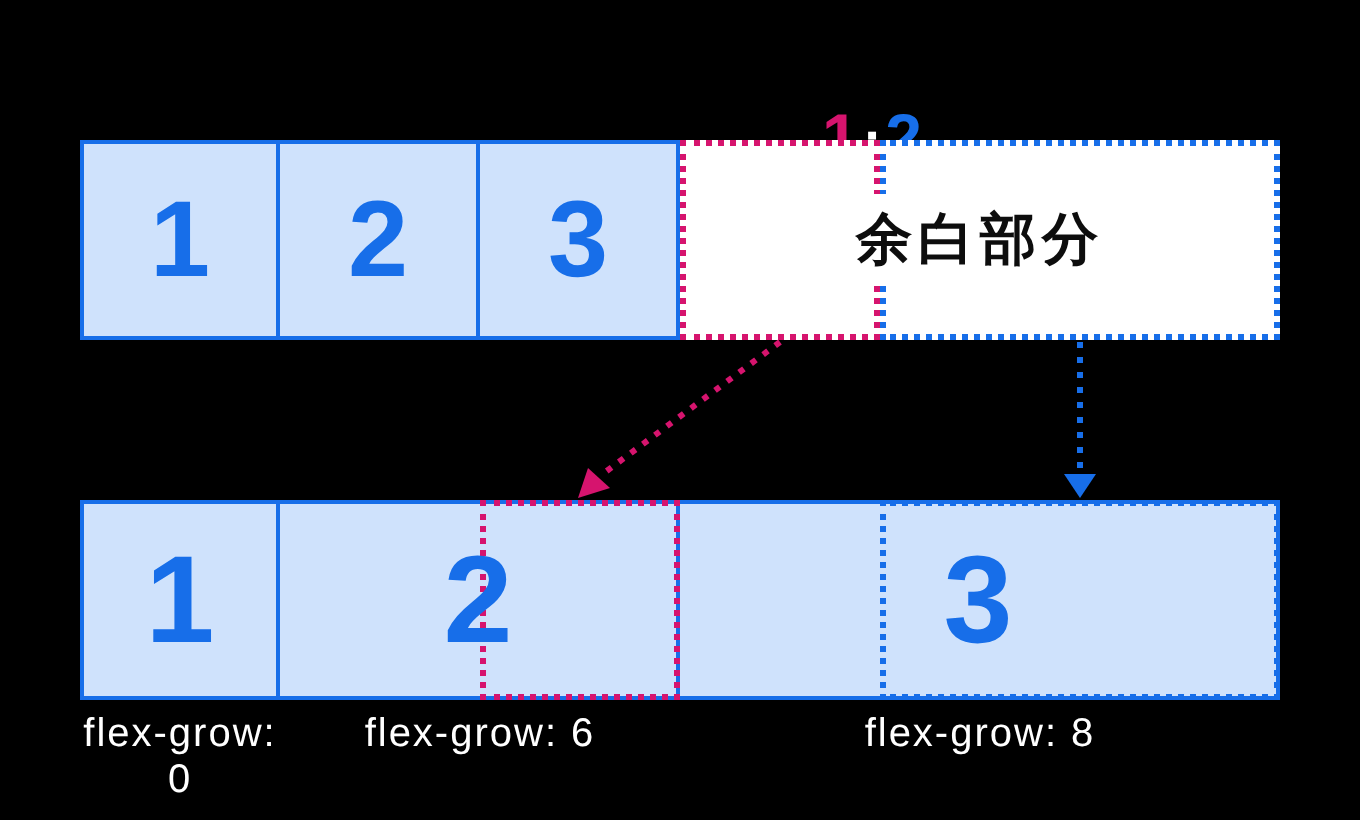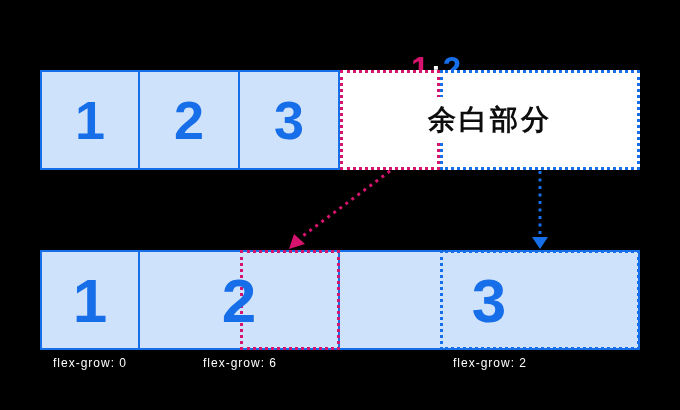--- a/index.html
+++ b/index.html
@@ -62,21 +62,21 @@
   .b-box2{left:138px;top:250px;width:202px;}
   .b-box3{left:338px;top:250px;width:302px;}
   .overlay{
     position:absolute;top:250px;height:100px;box-sizing:border-box;z-index:2;
   }
   .ov-pink{left:240px;width:100px;border:3px dotted var(--pink);}
   .ov-blue{left:440px;width:200px;border:3px dotted var(--blue);}
   
   .fg-label{
     position:absolute;top:356px;color:var(--label-text);
-    font-size:12px;text-align:center;letter-spacing:1px;
+    font-size:20px;text-align:center;letter-spacing:1px;
   }
   .fg-0{left:40px;width:100px;}
   .fg-1{left:140px;width:200px;}
   .fg-2{left:340px;width:300px;}
 </style>
 </head>
 <body>
 
 <div class="stage">
 
@@ -121,15 +121,15 @@
     </div>
     <div class="box b-box3">
       <span class="num">3</span>
     </div>
     <div class="overlay ov-pink"></div>
     <div class="overlay ov-blue"></div>
   </div>
 
   <div class="fg-label fg-0">flex-grow: 0</div>
   <div class="fg-label fg-1">flex-grow: 6</div>
-  <div class="fg-label fg-2">flex-grow: 2</div>
+  <div class="fg-label fg-2">flex-grow: 8</div>
 
 </div>
 
 </body></html>

